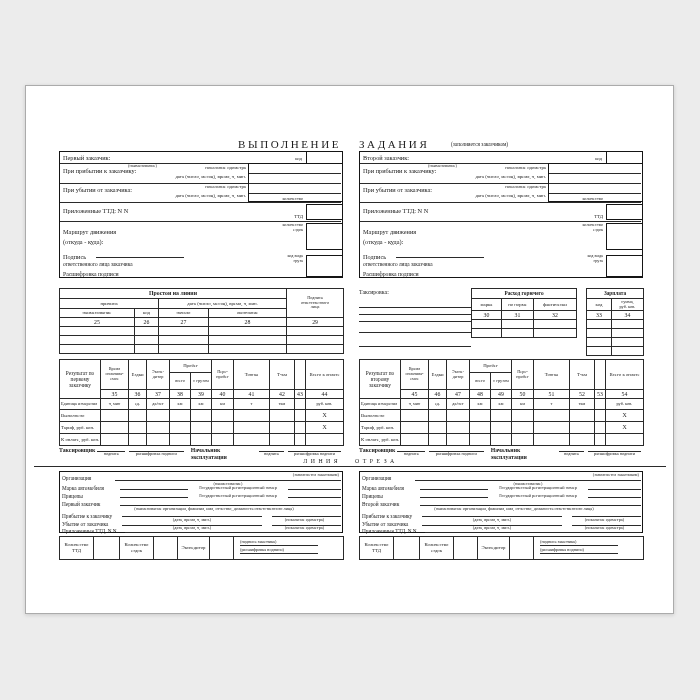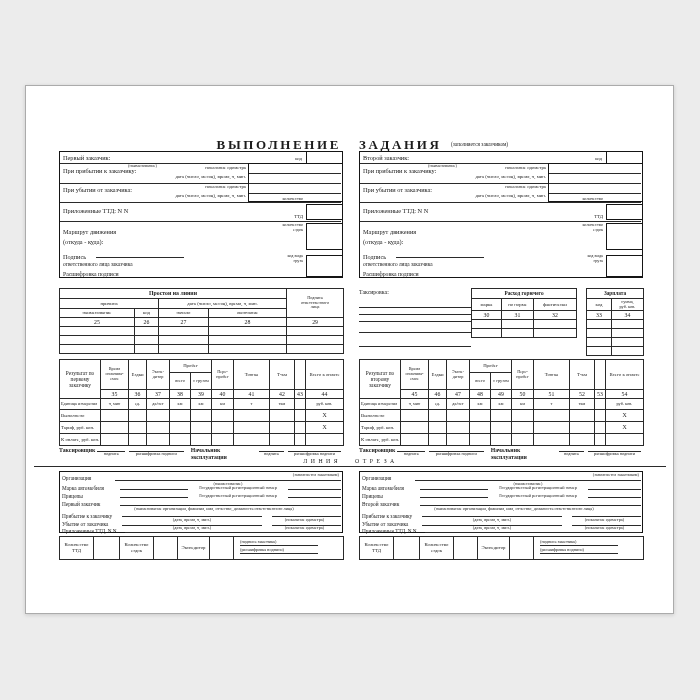--- a/index.html
+++ b/index.html
@@ -16,21 +16,21 @@
   .f6{font-size:6.3px;line-height:1.15}
   .b{font-weight:bold}
   .pre{white-space:pre-line}
   .rt{text-align:right}.ct{text-align:center}.lt{text-align:left;padding-left:1px}
   .hl{position:absolute;height:1px;background:#2a2a2a}
   .ul{border-bottom:1px solid #2a2a2a}
   .blk{position:absolute;border:1.5px solid #151515;background:#fff}
   .tbx{position:absolute;border:1.5px solid #151515;background:#fff}
   table{border-collapse:collapse;table-layout:fixed;position:absolute;background:#fff}
   td{border:1px solid #2a2a2a;padding:0;text-align:center;vertical-align:middle;overflow:hidden}
-  .title{letter-spacing:2.6px;font-weight:bold;font-size:13px;line-height:1.1}
+  .title{letter-spacing:2.6px;font-weight:normal;font-size:11px;line-height:1.1}
   .cut{letter-spacing:3.5px;word-spacing:9px;font-size:5.8px}
   .sigrow{position:absolute;display:flex;align-items:flex-start}
   .sig{display:inline-block;margin:0 2px}
   .sigl{display:block;height:5px;border-bottom:1px solid #2a2a2a}
   .sigc{display:block;text-align:center}
 </style>
 </head>
 <body>
 
 <div class="page">

